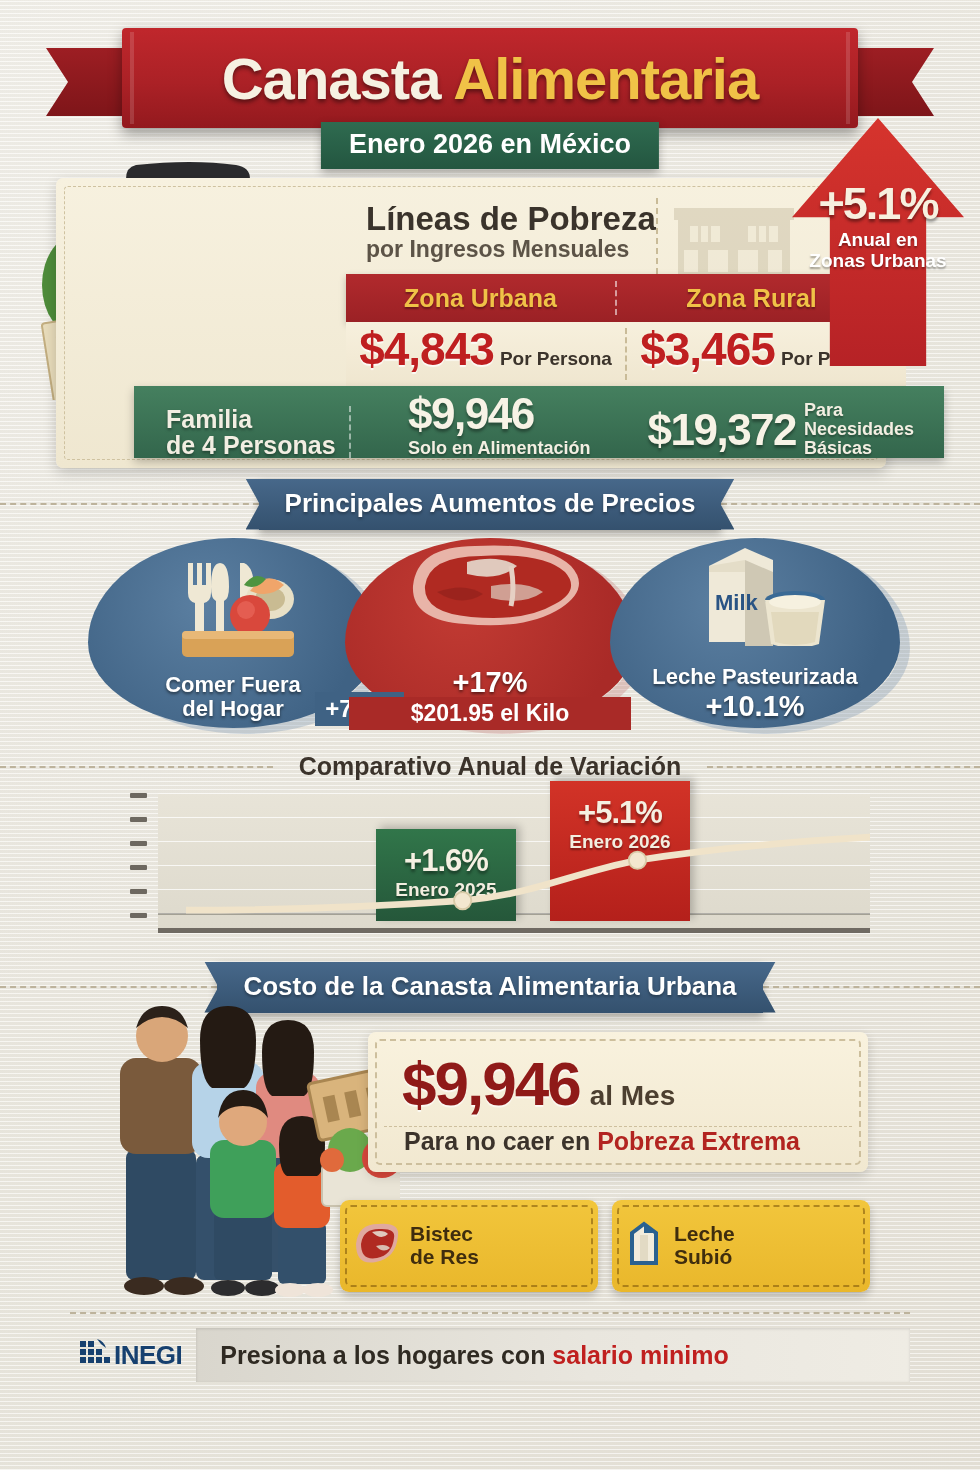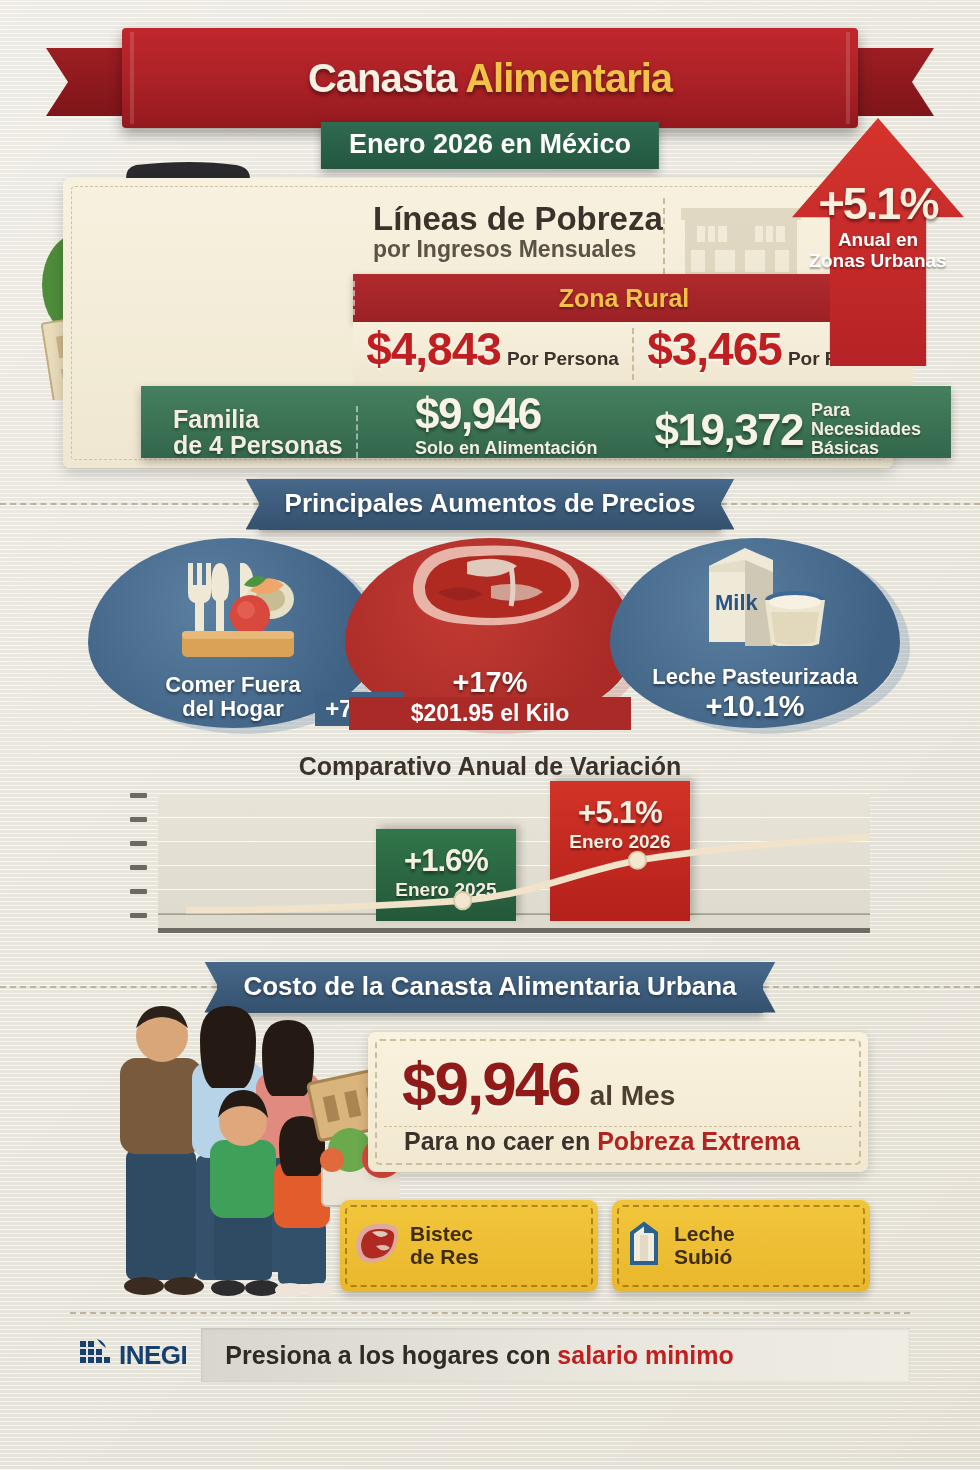--- a/index.html
+++ b/index.html
@@ -24,32 +24,32 @@
   .ribbon-main {
     position:absolute; left:122px; right:122px; top:10px; height:100px;
     background:linear-gradient(180deg,#c0272c 0%,#ab2126 55%,#93191e 100%);
     border-radius:4px; box-shadow:0 6px 14px rgba(0,0,0,.35);
     display:flex; align-items:center; justify-content:center;
   }
   .ribbon-main::before, .ribbon-main::after{
     content:""; position:absolute; top:4px; bottom:4px; width:4px; background:rgba(255,255,255,.14);
   }
   .ribbon-main::before{ left:8px; } .ribbon-main::after{ right:8px; }
-  .title { font-size:40px; font-weight:bold; letter-spacing:-1px; text-shadow:0 3px 4px rgba(0,0,0,.45); white-space:nowrap;}
+  .title { font-size:58px; font-weight:bold; letter-spacing:-1px; text-shadow:0 3px 4px rgba(0,0,0,.45); white-space:nowrap;}
   .title .w1 { color:#f6f1e2; } .title .w2 { color:#f0c247; }
   .subbar {
     position:absolute; left:50%; transform:translateX(-50%); top:104px;
     background:linear-gradient(180deg,#2f6b50,#235640);
     color:#fff; font-size:27px; font-weight:bold; padding:7px 28px 9px;
     box-shadow:0 4px 9px rgba(0,0,0,.3); white-space:nowrap;
   }
 
   
   .panel {
-    position:absolute; left:63px; top:178px; width:830px; height:290px;
+    position:absolute; left:56px; top:178px; width:830px; height:290px;
     background:linear-gradient(180deg,#f7f1df,#efe7d0);
     border-radius:7px; box-shadow:0 5px 14px rgba(0,0,0,.18);
   }
   .panel-inner { position:absolute; inset:8px; border:1px dashed #cfc2a0; border-radius:4px; }
   .panel-head { position:absolute; left:310px; top:24px; }
   .panel-head h2 { font-size:33px; color:#3a332b; font-weight:bold; line-height:1.02; }
   .panel-head h3 { font-size:23px; color:#5c5347; font-weight:bold; }
   .bldg { position:absolute; right:92px; top:22px; width:120px; height:74px; opacity:.35;}
   .vdash { position:absolute; top:20px; bottom:0; width:0; border-left:2px dashed #c9bb98; }
 
@@ -160,21 +160,21 @@
 
   .chips { position:absolute; left:340px; top:1200px; width:530px; height:92px; display:flex; gap:14px; }
   .chip { flex:1; background:linear-gradient(180deg,#f2c63c,#e9b72b); border-radius:9px;
     display:flex; align-items:center; gap:10px; padding:0 12px; box-shadow:0 4px 8px rgba(0,0,0,.22); position:relative;}
   .chip::after{content:"";position:absolute;inset:5px;border:2px dashed rgba(120,82,10,.55);border-radius:6px;}
   .chip .ct { font-size:21px; font-weight:bold; color:#3f2d0e; line-height:1.08; z-index:2;}
 
   
   .footdash { position:absolute; left:70px; right:70px; top:1312px; border-top:2px dashed #bdb39c; }
   .footer { position:absolute; left:70px; top:1328px; width:840px; height:54px; display:flex; align-items:center; }
-  .logo { display:flex; align-items:center; gap:5px; padding:0 14px 0 10px; }
+  .logo { display:flex; align-items:center; padding:0 14px 0 10px; }
   .logo .txt { font-size:26px; font-weight:bold; color:#16406f; letter-spacing:-.5px; }
   .fbar { flex:1; height:54px; background:linear-gradient(90deg,#d9d6cd,#e9e6de 55%,#efece4);
      display:flex; align-items:center; padding-left:24px; box-shadow:inset 0 1px 3px rgba(0,0,0,.12);}
   .fbar .t { font-size:25px; font-weight:bold; color:#2f2a22; }
   .fbar .t .hl { color:#c0201f; }
 </style>
 </head>
 <body>
 
 <div class="page">
@@ -259,20 +259,21 @@
         <g fill="#b8ad90">
           <rect x="24" y="26" width="3" height="16"></rect>
             <rect x="34" y="26" width="3" height="16"></rect>
           <rect x="82" y="26" width="3" height="16"></rect>
             <rect x="92" y="26" width="3" height="16"></rect>
         </g>
       </svg>
     </div>
 
     <div class="redrow">
+      <div class="cell">Zona Urbana</div>
       <div class="sep"></div>
       <div class="cell">Zona Rural</div>
     </div>
 
     <div class="creamrow">
       <div class="cell">
         <span class="amt">$4,843</span>
         <span class="lbl">Por Persona</span>
       </div>
       <div class="sep"></div>
@@ -380,21 +381,21 @@
           <path d="M96 70 l4 30 q20 6 40 0 l4 -30Z" fill="#e2d9bd"></path>
         </svg>
       </div>
       <div class="cap">
         <div>Leche Pasteurizada</div>
         <div class="pct">+10.1%</div>
       </div>
     </div>
   </div>
 
-  <div class="sec plain" style="top:745px;flex-direction:column;">
+  <div class="sec plain" style="top:745px;">
     <div class="dash"></div>
     <div class="tag">Comparativo Anual de Variación</div>
     <div class="dash"></div>
   </div>
 
   <div class="chart">
     <div class="plot">
       <div class="grid-line" style="top:0px;"></div>
       <div class="grid-line" style="top:24px;"></div>
       <div class="grid-line" style="top:48px;"></div>

